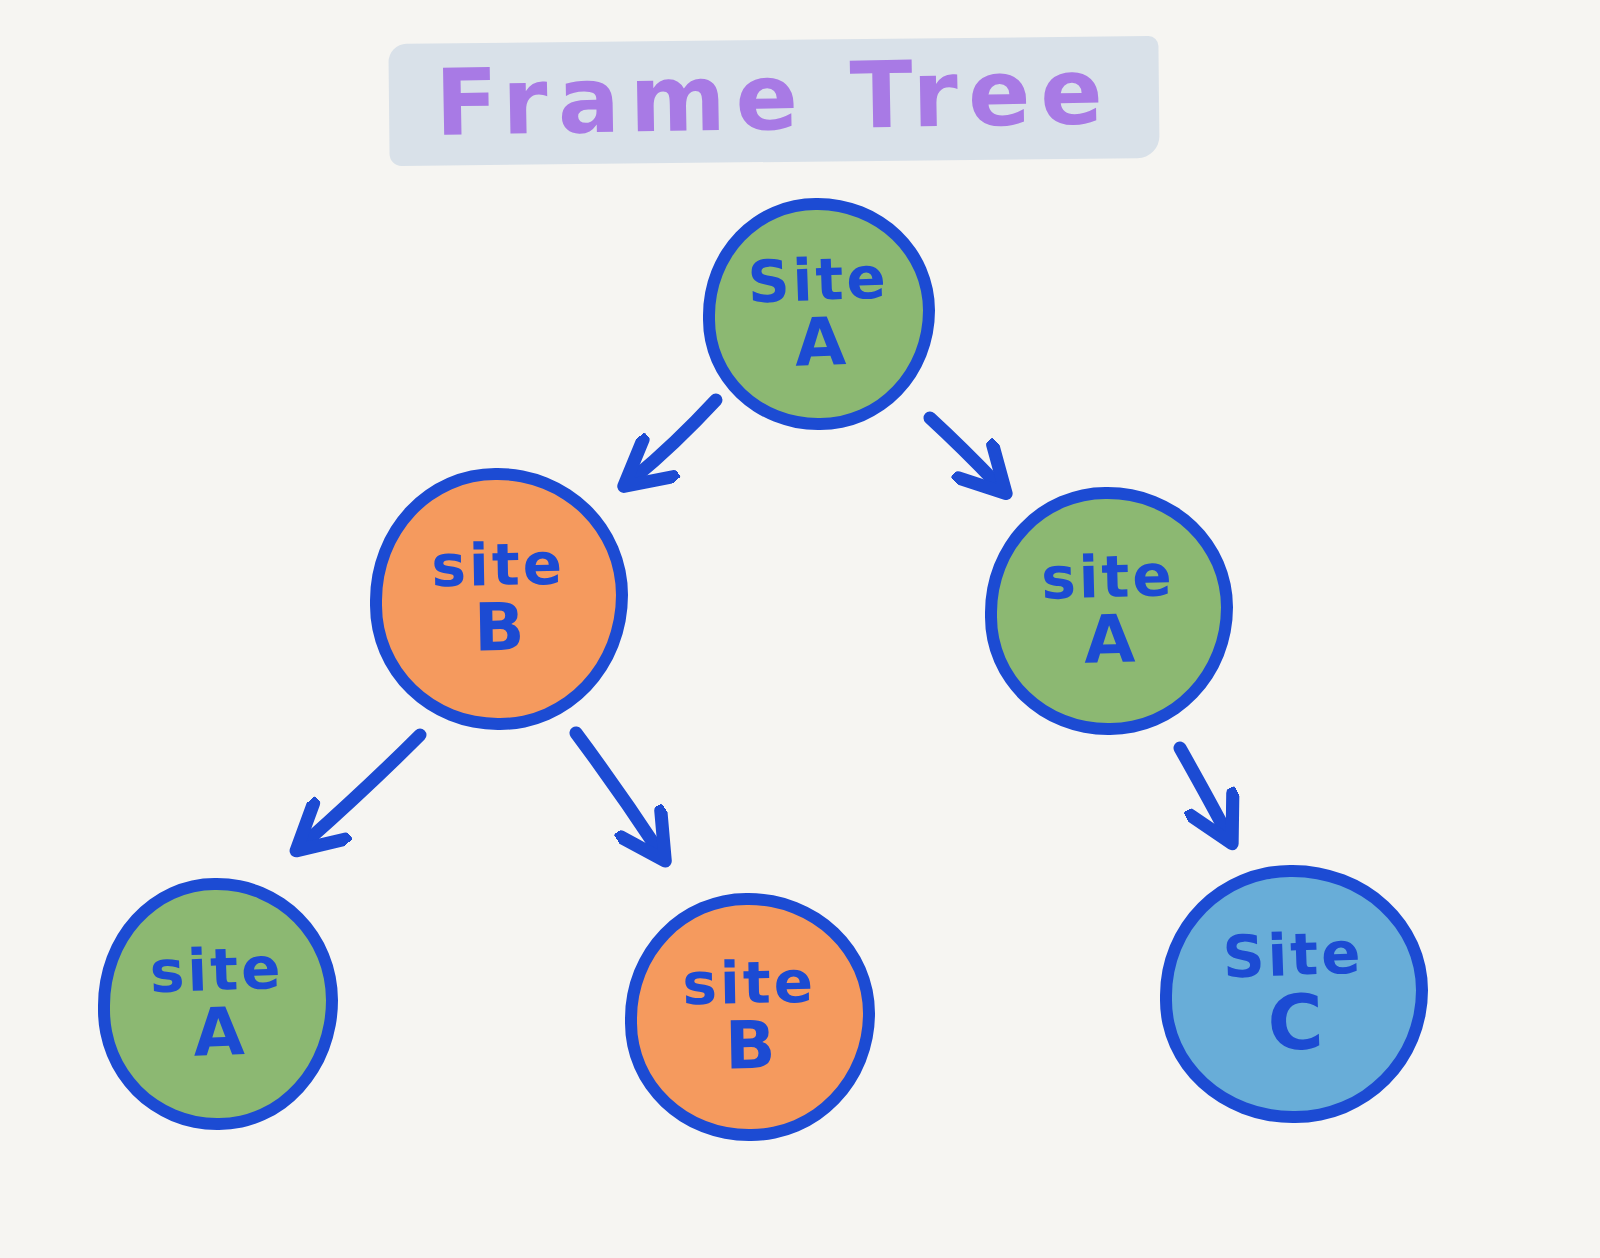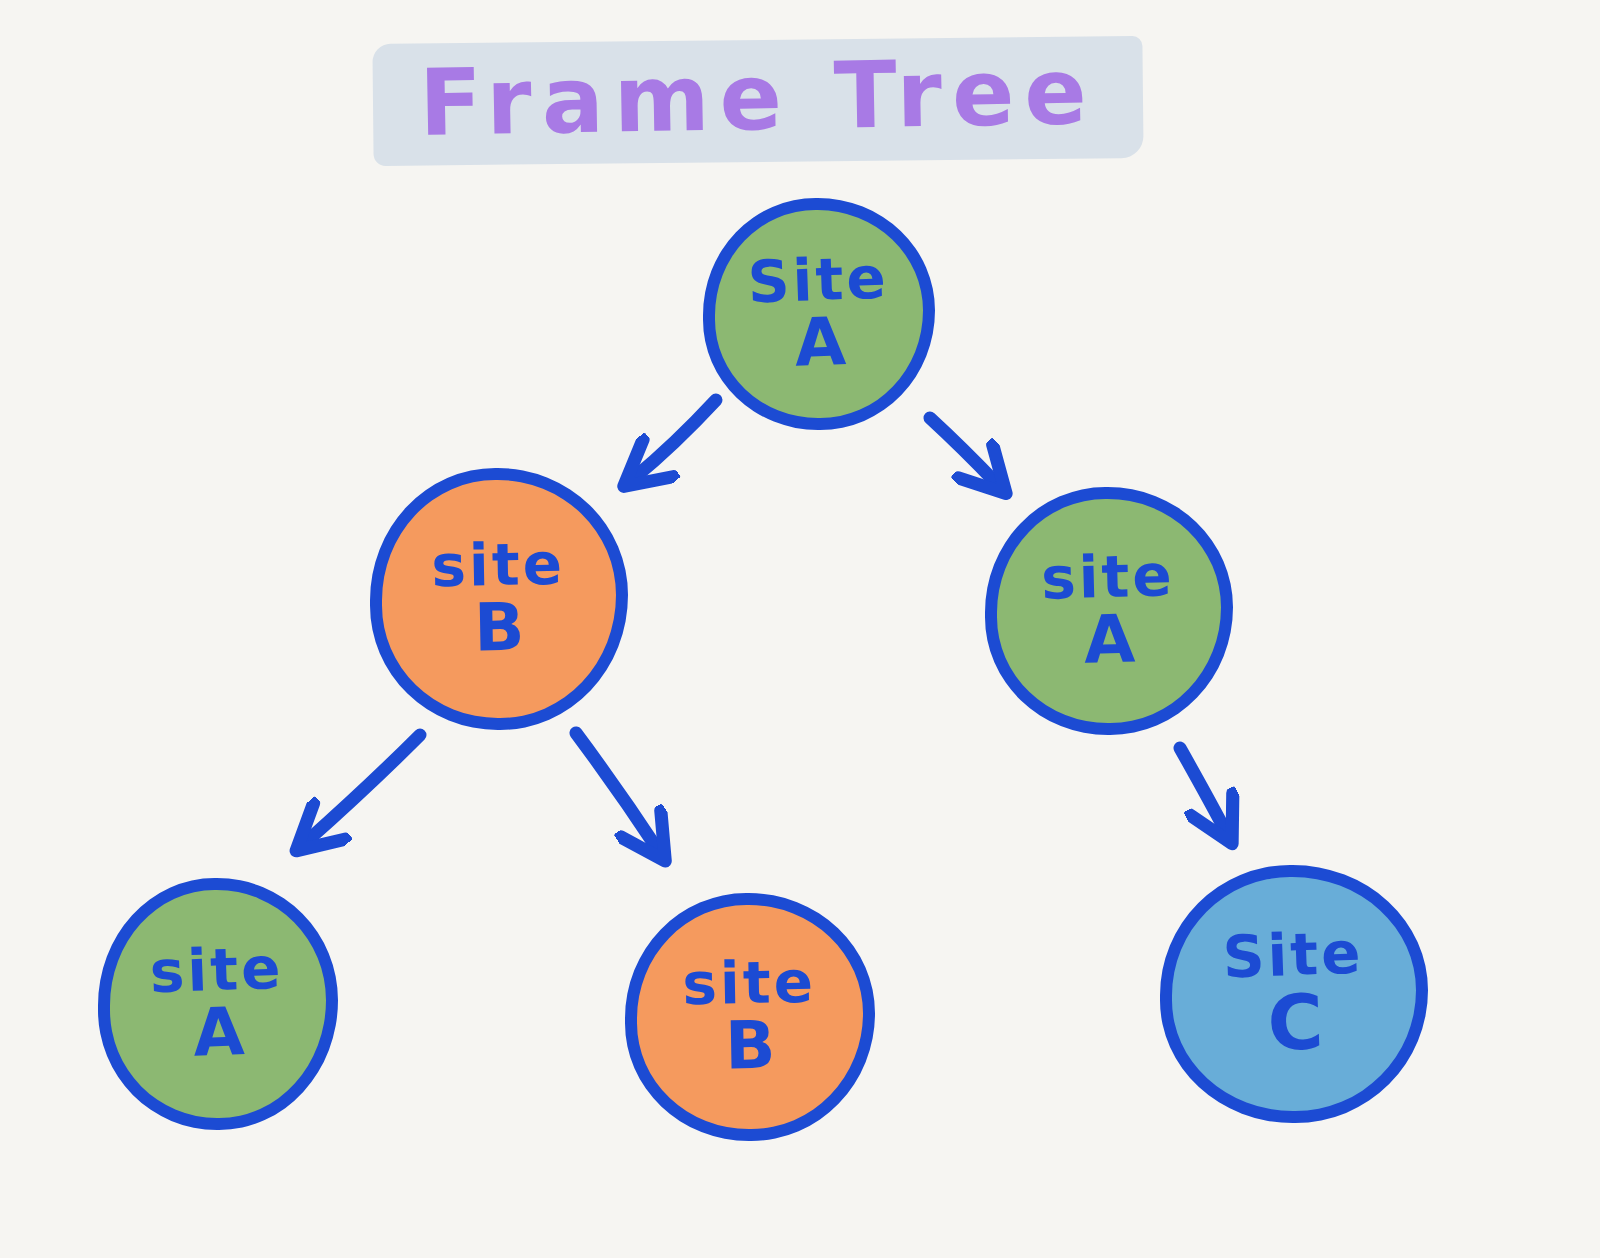--- a/index.html
+++ b/index.html
@@ -21,21 +21,21 @@
   }
   .canvas {
     position: relative;
     width: 1600px;
     height: 1258px;
   }
 
   
   .title-wrap {
     position: absolute;
-    left: 373px;
+    left: 389px;
     top: 34px;
     width: 770px;
     height: 130px;
   }
   .title-highlight {
     position: absolute;
     left: 0; top: 6px;
     width: 770px;
     height: 122px;
     background: var(--title-highlight);

